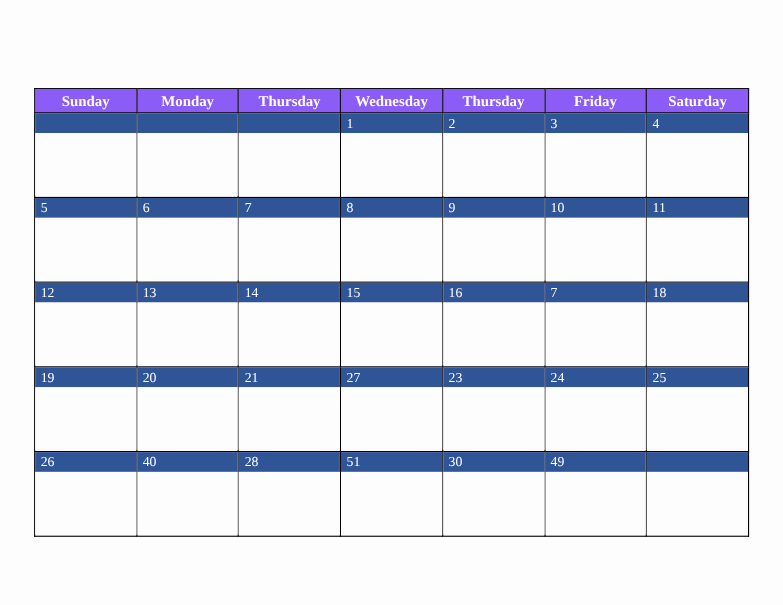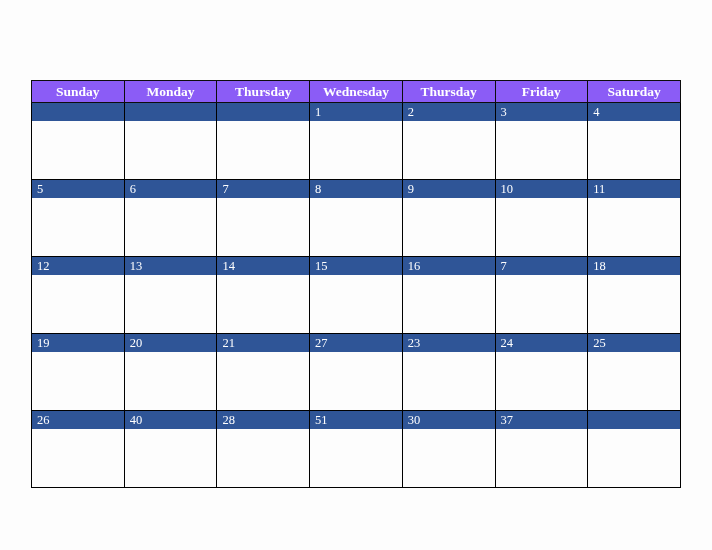--- a/index.html
+++ b/index.html
@@ -442,21 +442,21 @@
             <div class="daycell">
               <div class="daybar">
                 <span class="daynum">30</span>
               </div>
               <div class="daybody"></div>
             </div>
           </td>
         <td>
             <div class="daycell">
               <div class="daybar">
-                <span class="daynum">37</span>
+                <span class="daynum">49</span>
               </div>
               <div class="daybody"></div>
             </div>
           </td>
         <td>
             <div class="daycell">
               <div class="daybar">
                 <span class="daynum"></span>
               </div>
               <div class="daybody"></div>

